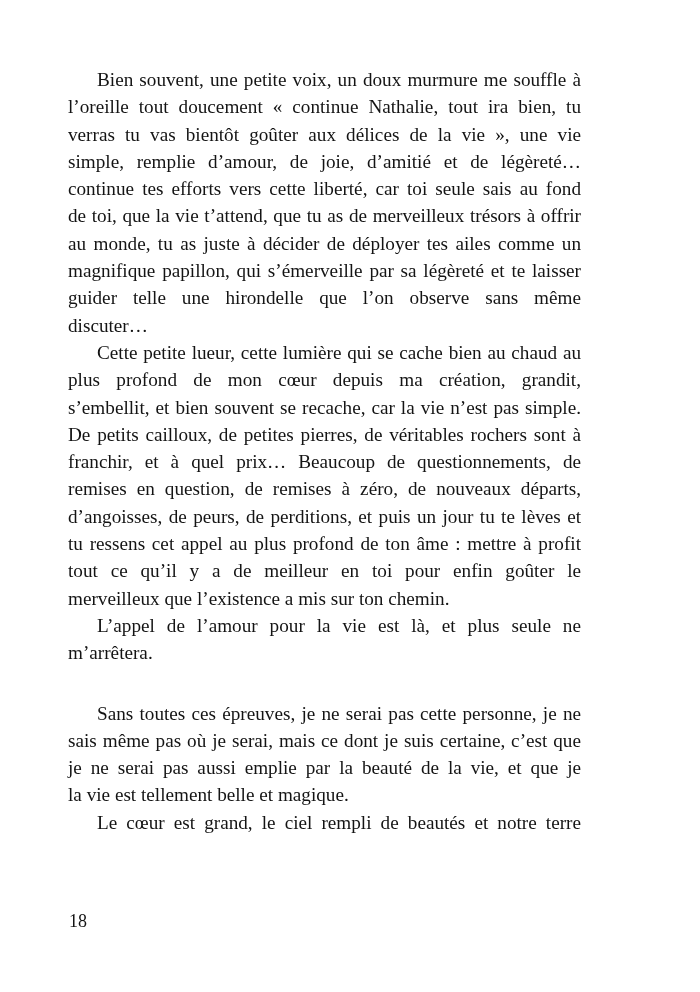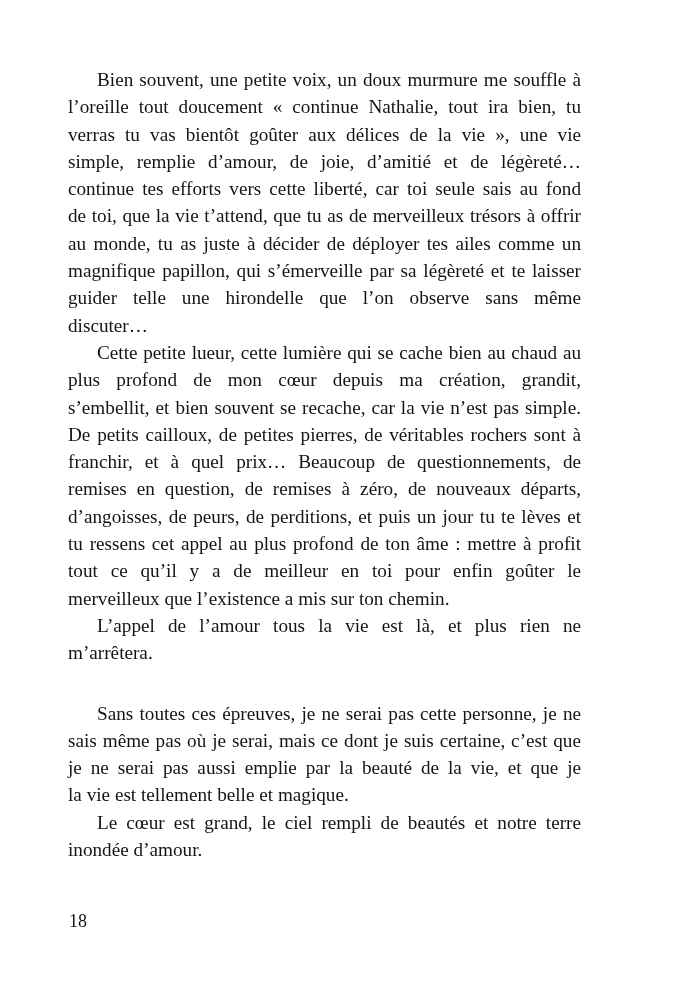--- a/index.html
+++ b/index.html
@@ -72,28 +72,27 @@
         <div class="text-line">s’embellit, et bien souvent se recache, car la vie n’est pas simple.</div>
         <div class="text-line">De petits cailloux, de petites pierres, de véritables rochers sont à</div>
         <div class="text-line">franchir, et à quel prix… Beaucoup de questionnements, de</div>
         <div class="text-line">remises en question, de remises à zéro, de nouveaux départs,</div>
         <div class="text-line">d’angoisses, de peurs, de perditions, et puis un jour tu te lèves et</div>
         <div class="text-line">tu ressens cet appel au plus profond de ton âme : mettre à profit</div>
         <div class="text-line">tout ce qu’il y a de meilleur en toi pour enfin goûter le</div>
         <div class="text-line last">merveilleux que l’existence a mis sur ton chemin.</div>
       </div>
       <div class="paragraph">
-        <div class="text-line first">L’appel de l’amour tous la vie est là, et plus rien ne</div>
+        <div class="text-line first">L’appel de l’amour pour la vie est là, et plus seule ne</div>
         <div class="text-line last">m’arrêtera.</div>
       </div>
       <div class="paragraph space-before">
         <div class="text-line first">Sans toutes ces épreuves, je ne serai pas cette personne, je ne</div>
         <div class="text-line">sais même pas où je serai, mais ce dont je suis certaine, c’est que</div>
         <div class="text-line">je ne serai pas aussi emplie par la beauté de la vie, et que je</div>
         <div class="text-line last">la vie est tellement belle et magique.</div>
       </div>
       <div class="paragraph">
         <div class="text-line first">Le cœur est grand, le ciel rempli de beautés et notre terre</div>
-        <div class="text-line last">inondée d’amour.</div>
       </div>
     </div>
   <div class="page-number">18</div>
 </div>
 
 </body></html>

